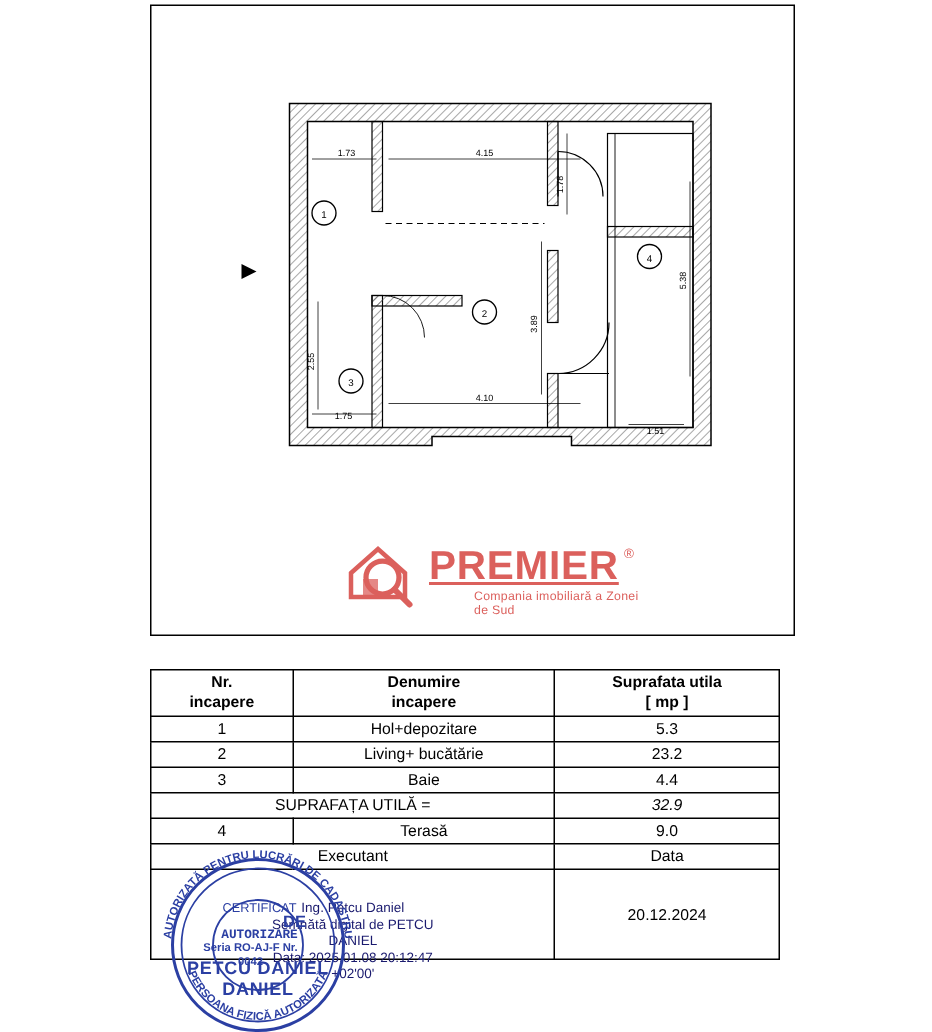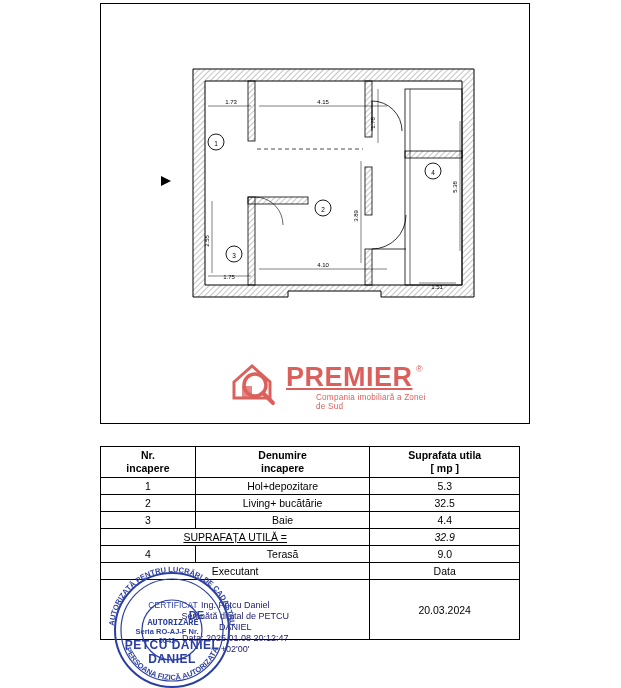--- a/index.html
+++ b/index.html
@@ -53,21 +53,21 @@
   table.spec th, table.spec td {
     border: 1px solid #000; text-align: center; vertical-align: middle;
     padding: 2px 3px; font-weight: normal;
   }
   table.spec th { font-weight: bold; line-height: 13px; height: 30px; }
   table.spec td { height: 16px; }
   .col-nr { width: 95px; }
   .col-den { width: 175px; }
   .col-sup { width: 150px; }
   .bold { font-weight: bold; font-style: italic; }
-  .tot-label { text-align: center; font-weight: bold; text-decoration: underline; }
+  .tot-label { text-align: center; font-weight: bold; }
   .exec-row td { height: 18px; font-weight: bold; }
   .sign-cell { height: 100px; position: relative; font-size: 9px; text-align: left; padding-left: 92px; }
   .sign-cell .sgn-txt { position: relative; top: 18px; line-height: 11px; color:#1a1a6e; }
   .date-cell { vertical-align: middle; }
 
   
   .stamp {
     position: absolute; left: 102px; top: 562px; width: 140px; height: 126px;
     color: #2b3fa3; pointer-events: none;
   }
@@ -190,21 +190,21 @@
     </thead>
     <tbody>
       <tr>
         <td>1</td>
         <td>Hol+depozitare</td>
         <td>5.3</td>
       </tr>
       <tr>
         <td>2</td>
         <td>Living+ bucătărie</td>
-        <td>32.5</td>
+        <td>23.2</td>
       </tr>
       <tr>
         <td>3</td>
         <td>Baie</td>
         <td>4.4</td>
       </tr>
       <tr>
         <td colspan="2" class="tot-label">SUPRAFAȚA UTILĂ =</td>
         <td class="bold">32.9</td>
       </tr>
@@ -220,21 +220,21 @@
       <tr>
         <td colspan="2" class="sign-cell">
           <div class="sgn-txt">
             <div>Ing. Petcu Daniel</div>
             <div>Semnătă digital de PETCU</div>
             <div>DANIEL</div>
             <div>Data: 2025.01.08 20:12:47</div>
             <div>+02'00'</div>
           </div>
         </td>
-        <td class="date-cell">20.03.2024</td>
+        <td class="date-cell">20.12.2024</td>
       </tr>
     </tbody>
   </table>
 
   <div class="stamp">
     <svg width="140" height="126" viewBox="0 0 140 126">
       <defs>
         <path id="arcTop" d="M12,68 A58,58 0 0 1 128,68"></path>
         <path id="arcBot" d="M20,68 A50,50 0 0 0 120,68"></path>
       </defs>

